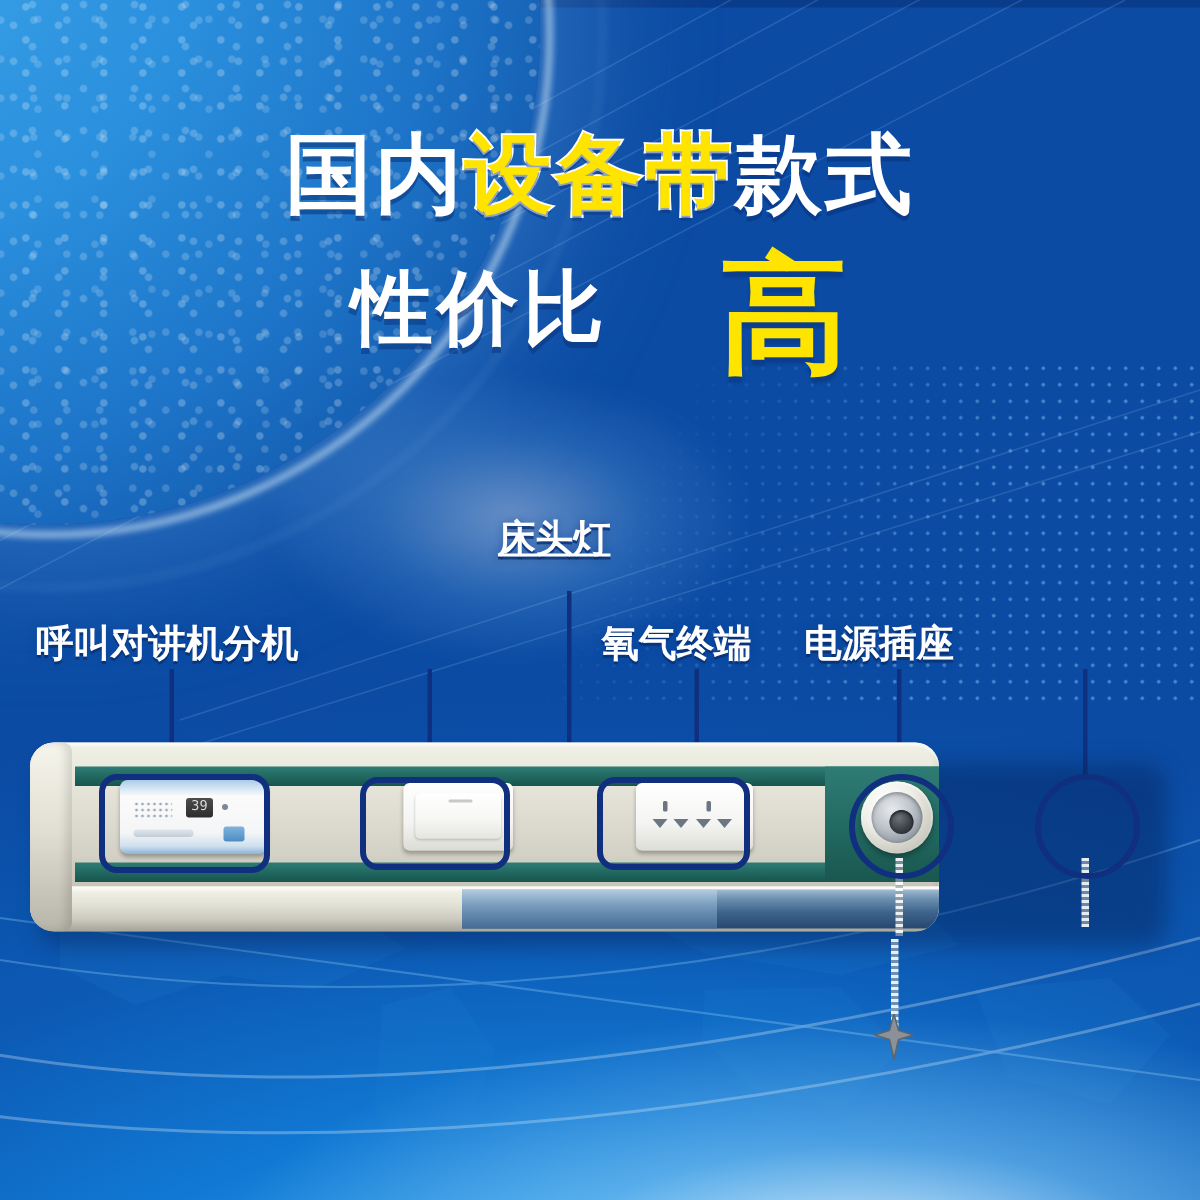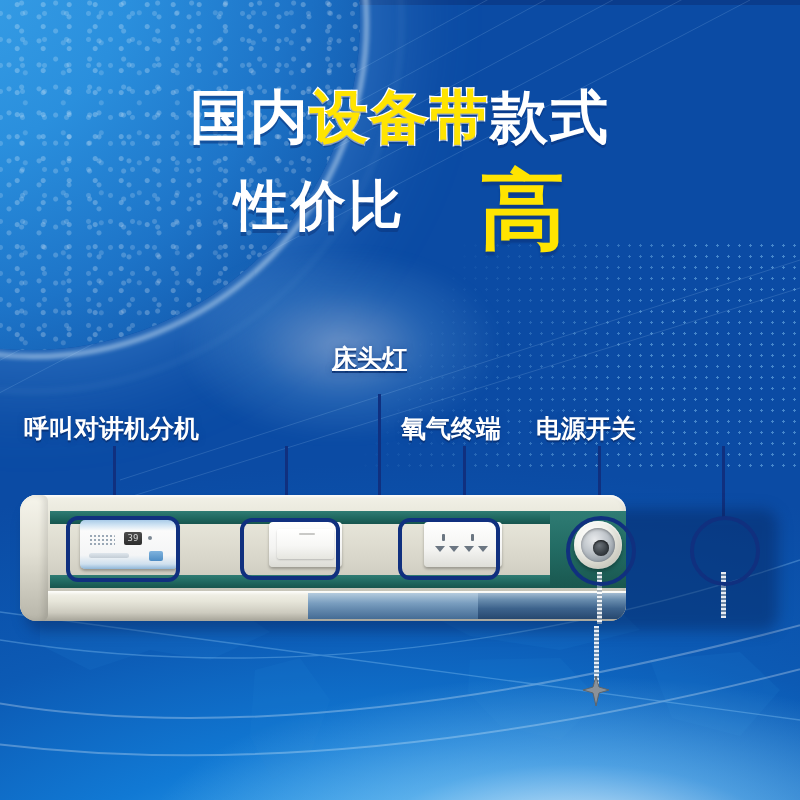--- a/index.html
+++ b/index.html
@@ -271,21 +271,21 @@
     <span class="hl-w">国内</span><span class="hl-y">设备带</span><span class="hl-w">款式</span>
   </div>
 
   <div class="sub">
     <span class="sub-main">性价比</span><span class="sub-big">高</span>
   </div>
 
   <div class="cl" style="left:24px;top:412px;">呼叫对讲机分机</div>
   <div class="cl" style="left:332px;top:342px;text-decoration:underline;">床头灯</div>
   <div class="cl" style="left:401px;top:412px;">氧气终端</div>
-  <div class="cl" style="left:536px;top:412px;">电源开关</div>
+  <div class="cl" style="left:536px;top:412px;">电源插座</div>
 
   <div class="leader" style="left:113px;top:446px;height:72px;"></div>
   <div class="leader" style="left:285px;top:446px;height:70px;"></div>
   <div class="leader" style="left:378px;top:394px;height:206px;"></div>
   <div class="leader" style="left:463px;top:446px;height:72px;"></div>
   <div class="leader" style="left:598px;top:446px;height:74px;"></div>
   <div class="leader" style="left:722px;top:446px;height:74px;"></div>
 
   <div class="panel-wrap">
     <div class="panel-shadow"></div>

